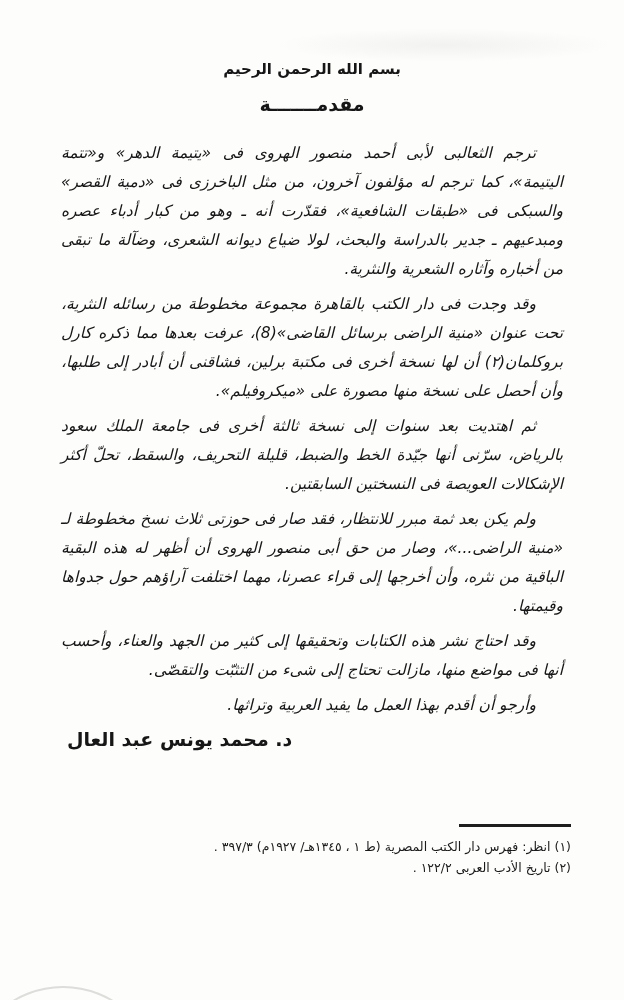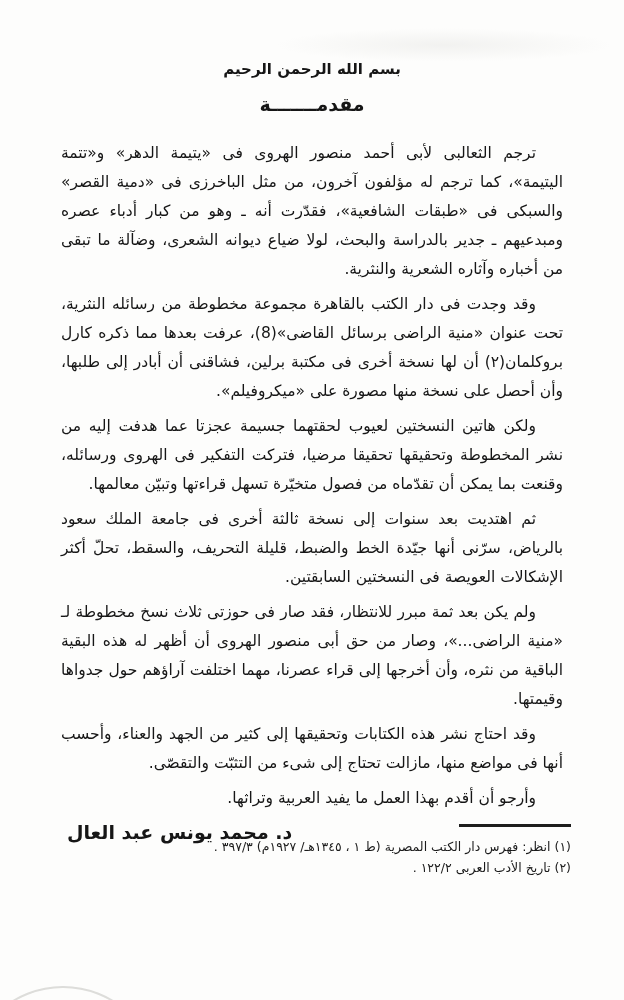--- a/index.html
+++ b/index.html
@@ -49,20 +49,21 @@
     font-size: 19px;
     line-height: 26px;
     margin-bottom: 22px;
   }
   .body-text .paragraph {
     text-align: justify;
     text-indent: 27px;
     font-size: 15.5px;
     line-height: 29px;
     margin: 0 0 6px 0;
+    font-style: italic;
   }
   .signature {
     margin-top: 6px;
     text-align: left;
     font-weight: bold;
     font-size: 19px;
     line-height: 26px;
     padding-left: 6px;
   }
   .footnotes-block {
@@ -93,21 +94,20 @@
 
   <div class="scan-smudge-top"></div>
 
   <div class="basmala">بسم الله الرحمن الرحيم</div>
 
   <div class="heading">مقدمـــــــة</div>
 
   <div class="body-text" id="paragraphs">
       <p class="paragraph">ترجم الثعالبى لأبى أحمد منصور الهروى فى «يتيمة الدهر» و«تتمة اليتيمة»، كما ترجم له مؤلفون آخرون، من مثل الباخرزى فى «دمية القصر» والسبكى فى «طبقات الشافعية»، فقدّرت أنه ـ وهو من كبار أدباء عصره ومبدعيهم ـ جدير بالدراسة والبحث، لولا ضياع ديوانه الشعرى، وضآلة ما تبقى من أخباره وآثاره الشعرية والنثرية.</p>
       <p class="paragraph">وقد وجدت فى دار الكتب بالقاهرة مجموعة مخطوطة من رسائله النثرية، تحت عنوان «منية الراضى برسائل القاضى»(8)، عرفت بعدها مما ذكره كارل بروكلمان(٢) أن لها نسخة أخرى فى مكتبة برلين، فشاقنى أن أبادر إلى طلبها، وأن أحصل على نسخة منها مصورة على «ميكروفيلم».</p>
-      <p class="paragraph">ولكن هاتين النسختين لعيوب لحقتهما جسيمة عجزتا عما هدفت إليه من نشر المخطوطة وتحقيقها تحقيقا مرضيا، فتركت التفكير فى الهروى ورسائله، وقنعت بما يمكن أن تقدّماه من فصول متخيّرة تسهل قراءتها وتبيّن معالمها.</p>
       <p class="paragraph">ثم اهتديت بعد سنوات إلى نسخة ثالثة أخرى فى جامعة الملك سعود بالرياض، سرّنى أنها جيّدة الخط والضبط، قليلة التحريف، والسقط، تحلّ أكثر الإشكالات العويصة فى النسختين السابقتين.</p>
       <p class="paragraph">ولم يكن بعد ثمة مبرر للانتظار، فقد صار فى حوزتى ثلاث نسخ مخطوطة لـ «منية الراضى...»، وصار من حق أبى منصور الهروى أن أظهر له هذه البقية الباقية من نثره، وأن أخرجها إلى قراء عصرنا، مهما اختلفت آراؤهم حول جدواها وقيمتها.</p>
       <p class="paragraph">وقد احتاج نشر هذه الكتابات وتحقيقها إلى كثير من الجهد والعناء، وأحسب أنها فى مواضع منها، مازالت تحتاج إلى شىء من التثبّت والتقصّى.</p>
       <p class="paragraph">وأرجو أن أقدم بهذا العمل ما يفيد العربية وتراثها.</p>
     </div>
 
   <div class="signature">د. محمد يونس عبد العال</div>
 
   <div class="footnotes-block">
     <div class="footnote-separator"></div>

